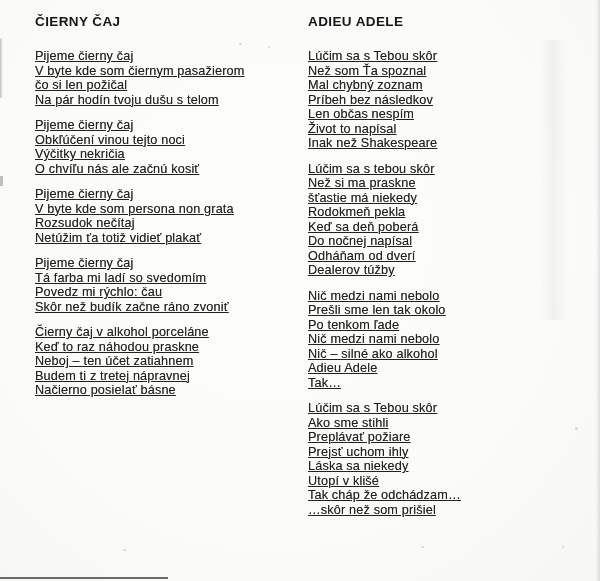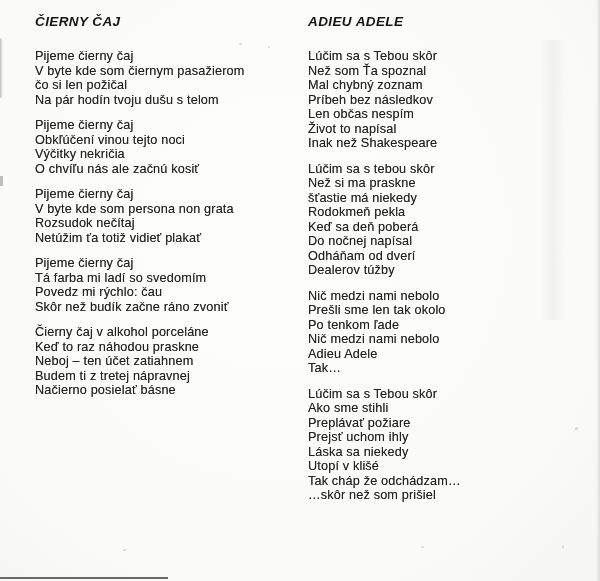--- a/index.html
+++ b/index.html
@@ -23,30 +23,30 @@
   .col-left  { left: 35px; }
   .col-right { left: 308px; }
   .song-title {
     font-size: 13.5px;
     font-weight: bold;
     letter-spacing: 0.4px;
     line-height: 15px;
     margin: 0 0 20px 0;
     white-space: nowrap;
     color: #151515;
-    font-style: italic;
   }
   .stanza { margin: 0 0 11px 0; }
   .lyric-line {
     font-size: 12.7px;
     line-height: 14.5px;
     letter-spacing: 0.15px;
     white-space: nowrap;
     color: #222120;
     text-shadow: 0 0 0.4px rgba(30,30,30,0.5);
+    text-decoration: underline;
   }
   
   .edge-left-streak {
     position: absolute; left: 0; top: 38px; width: 3px; height: 60px;
     background: linear-gradient(to right, rgba(120,120,120,0.45), rgba(120,120,120,0));
     border-radius: 2px;
   }
   .edge-left-speck {
     position: absolute; left: 0; top: 176px; width: 3px; height: 10px;
     background: rgba(100,100,100,0.4);
@@ -143,20 +143,21 @@
       <div class="lyric-line">Do nočnej napísal</div>
       <div class="lyric-line">Odháňam od dverí</div>
       <div class="lyric-line">Dealerov túžby</div>
     </div>
 
     <div class="stanza">
       <div class="lyric-line">Nič medzi nami nebolo</div>
       <div class="lyric-line">Prešli sme len tak okolo</div>
       <div class="lyric-line">Po tenkom ľade</div>
       <div class="lyric-line">Nič medzi nami nebolo</div>
+      <div class="lyric-line">Nič – silné ako alkohol</div>
       <div class="lyric-line">Adieu Adele</div>
       <div class="lyric-line">Tak…</div>
     </div>
 
     <div class="stanza">
       <div class="lyric-line">Lúčim sa s Tebou skôr</div>
       <div class="lyric-line">Ako sme stihli</div>
       <div class="lyric-line">Preplávať požiare</div>
       <div class="lyric-line">Prejsť uchom ihly</div>
       <div class="lyric-line">Láska sa niekedy</div>

